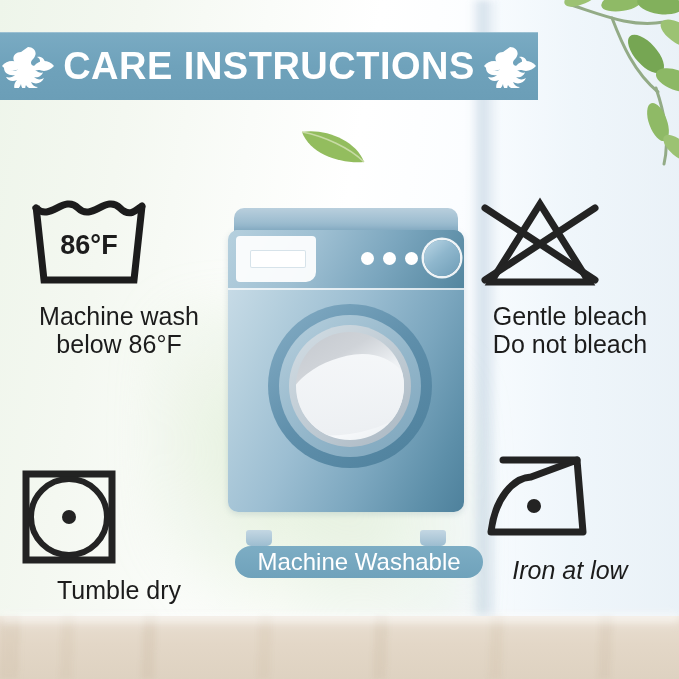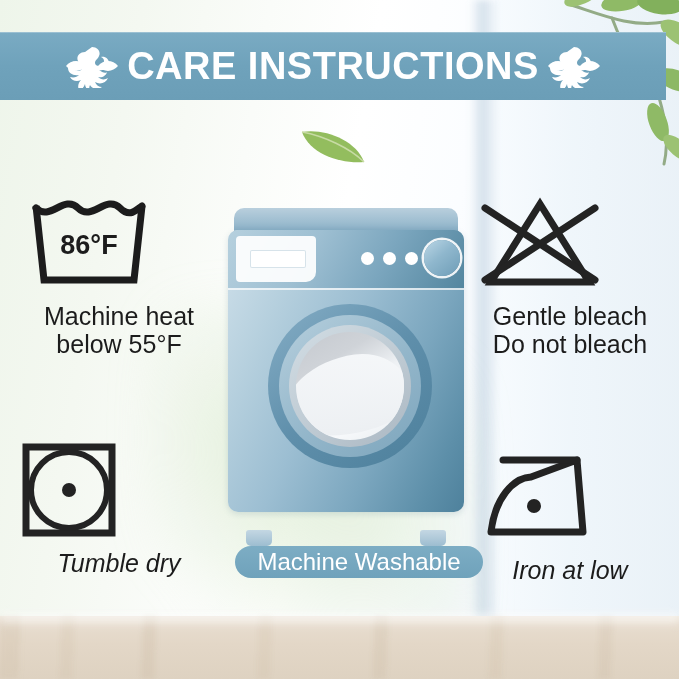--- a/index.html
+++ b/index.html
@@ -65,21 +65,21 @@
       rgba(205,188,163,.2) 72% 74%,rgba(0,0,0,0) 74% 88%,
       rgba(198,180,155,.18) 88% 90%,rgba(0,0,0,0) 90% 100%);
     filter:blur(2.5px);
   }
 
   
   .branch{position:absolute;left:560px;top:-12px;width:130px;height:190px;}
 
   
   .banner{
-    position:absolute;left:0;top:32px;width:666px;height:68px;
+    position:absolute;left:0;top:32px;width:538px;height:68px;
     background:linear-gradient(180deg,#7aabc3 0%,#6fa2bb 50%,#6b9eb7 100%);
     display:flex;align-items:center;justify-content:center;gap:4px;
     box-shadow:0 1px 0 rgba(255,255,255,.25) inset;
   }
   .banner-title{
     color:#ffffff;font-size:38px;font-weight:bold;letter-spacing:.5px;
     white-space:nowrap;line-height:1;
   }
   .fleur{width:62px;height:44px;flex:0 0 auto;}
 
@@ -157,21 +157,21 @@
 
   
   .care{position:absolute;display:flex;flex-direction:column;}
   .care-icon{display:block;}
   .care-label{
     color:#1c1c1c;font-size:25px;line-height:1.12;text-align:center;
     margin-top:10px;white-space:nowrap;
   }
   .care.tl{left:14px;top:196px;width:210px;}
   .care.tr{left:465px;top:196px;width:210px;}
-  .care.bl{left:14px;top:439px;width:210px;font-style:italic;}
+  .care.bl{left:14px;top:466px;width:210px;}
   .care.br{left:465px;top:446px;width:210px;font-style:italic;}
 </style>
 </head>
 <body>
 
 <div class="stage">
 
   <div class="bg-base"></div>
   <div class="bg-window-right"></div>
   <div class="bg-window-pane"></div>
@@ -250,22 +250,22 @@
     <span class="badge-text">Machine Washable</span>
   </div>
 
   <div class="care tl">
     <svg class="care-icon" width="150" height="96" viewBox="0 0 150 96">
       <path d="M22 10 L30 84 L120 84 L128 10" fill="none" stroke="#1c1c1c" stroke-width="7" stroke-linejoin="miter"></path>
       <path d="M22 12 C36 26, 50 -2, 64 12 C78 26, 92 -2, 106 12 C116 22, 122 14, 128 10" fill="none" stroke="#1c1c1c" stroke-width="7" stroke-linecap="round"></path>
       <text x="75" y="58" text-anchor="middle" font-family="Liberation Sans, sans-serif" font-size="27" font-weight="bold" fill="#1c1c1c">86°F</text>
     </svg>
     <div class="care-label">
-      <div>Machine heat</div>
-      <div>below 55°F</div>
+      <div>Machine wash</div>
+      <div>below 86°F</div>
     </div>
   </div>
 
   <div class="care tr">
     <svg class="care-icon" width="150" height="96" viewBox="0 0 150 96">
       <path d="M75 8 L124 86 L26 86 Z" fill="none" stroke="#232323" stroke-width="7" stroke-linejoin="miter"></path>
       <line x1="20" y1="12" x2="130" y2="84" stroke="#232323" stroke-width="7" stroke-linecap="round"></line>
       <line x1="130" y1="12" x2="20" y2="84" stroke="#232323" stroke-width="7" stroke-linecap="round"></line>
     </svg>
     <div class="care-label">

